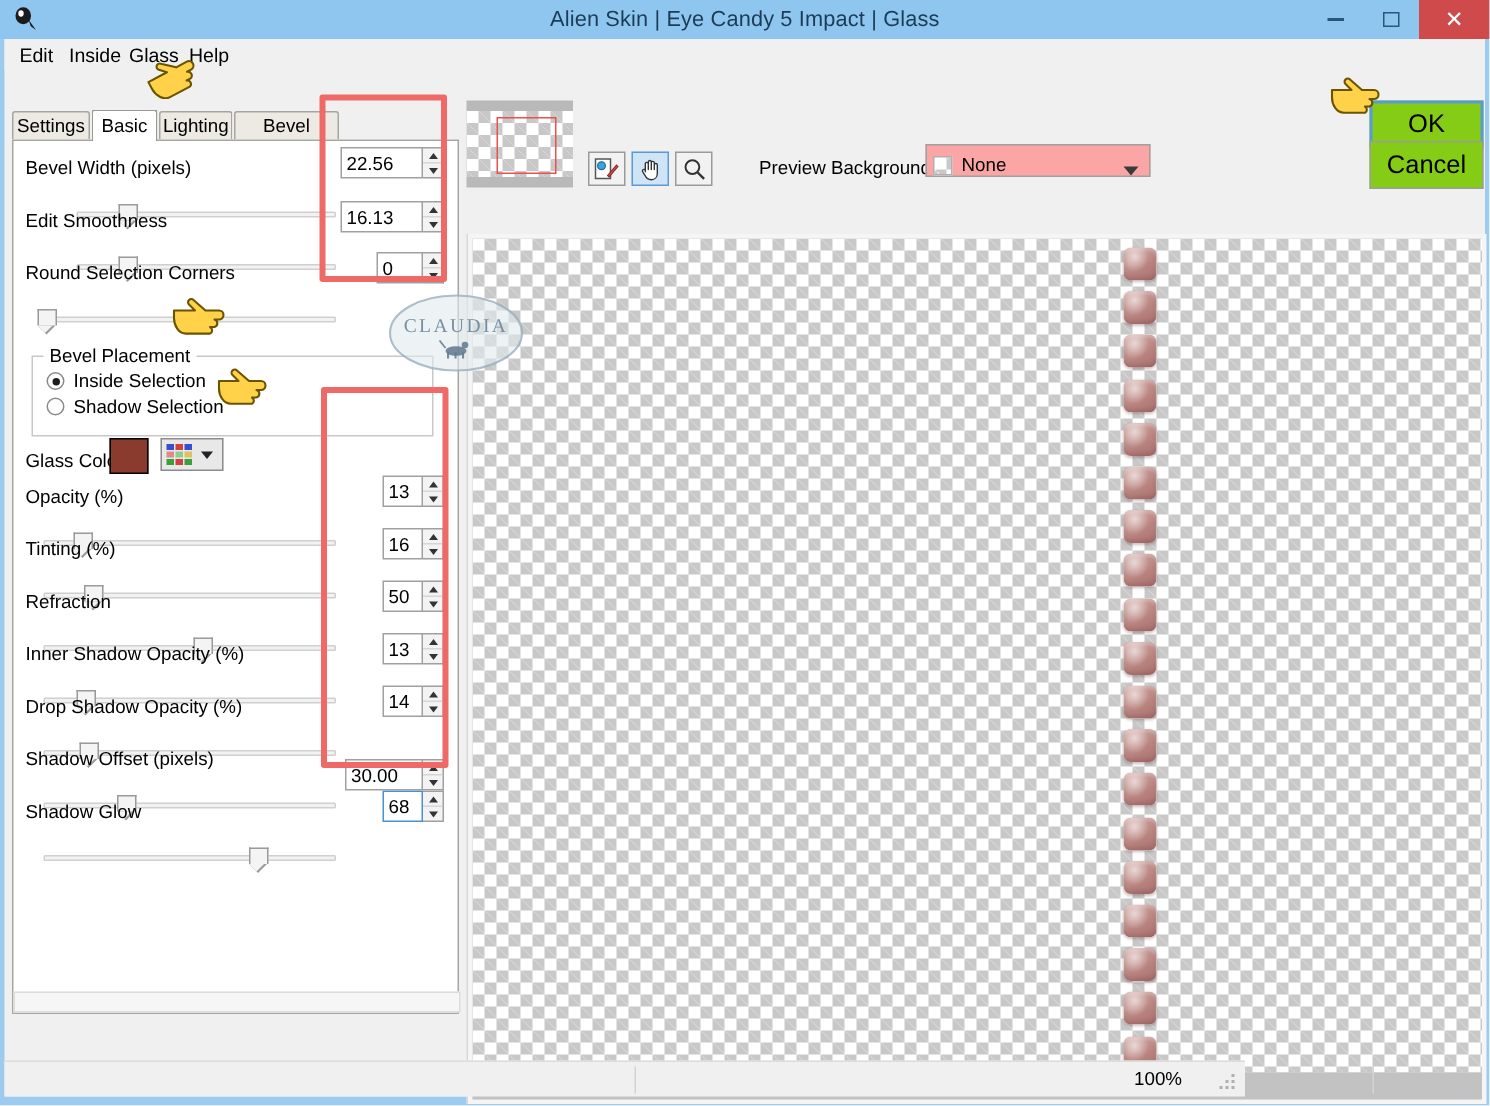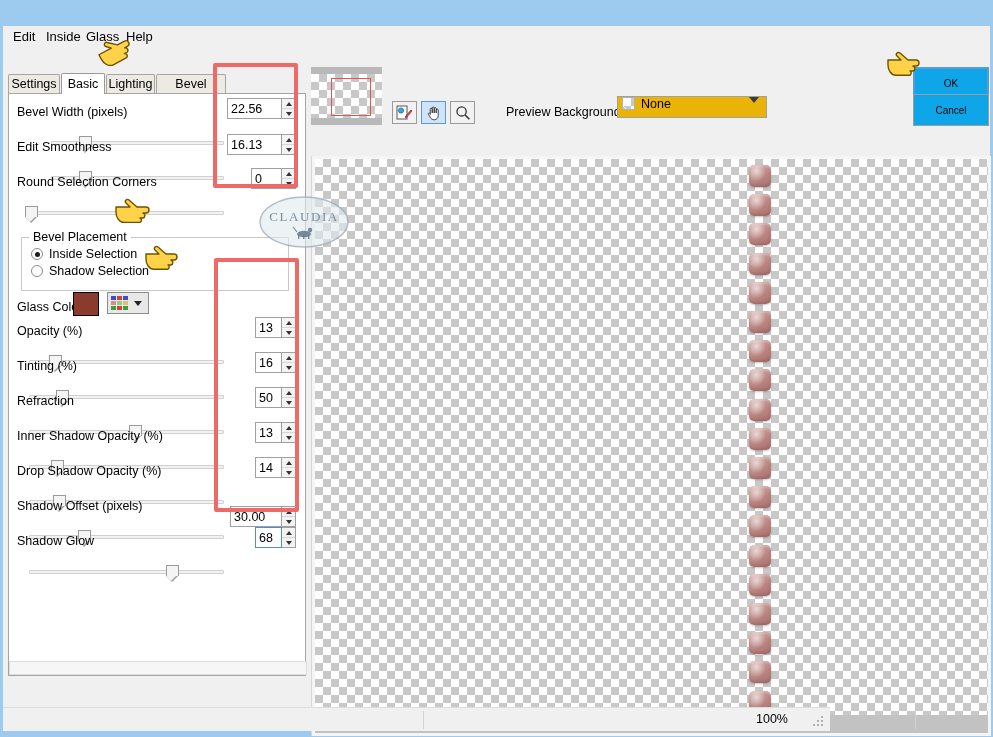--- a/index.html
+++ b/index.html
@@ -116,29 +116,29 @@
   }
   .navthumb .inner{position:absolute;left:0;top:7px;width:71px;height:44px;}
   .navsel{position:absolute;left:20px;top:11px;width:40px;height:38px;border:1.5px solid #e8514e;
           box-sizing:border-box;}
 
   .toolbtn{position:absolute;width:25px;height:23px;border:1px solid #9a9a9a;background:#f2f2f2;
            box-sizing:border-box;display:flex;align-items:center;justify-content:center;}
   .toolbtn.active{background:#cfe4f7;border-color:#5b9bd5;}
 
   .pbg-label{position:absolute;font-size:12.5px;color:#000;}
-  .combo{position:absolute;height:22px;border:1px solid #a0a0a0;background:#eab308;box-sizing:border-box;
-         display:flex;align-items:flex-start;padding-left:4px;}
+  .combo{position:absolute;height:22px;border:1px solid #a0a0a0;background:#fca5a5;box-sizing:border-box;
+         display:flex;align-items:flex-end;padding-left:4px;}
   .combo .mini-check{width:13px;height:13px;margin-right:6px;border:1px solid #b0b0b0;box-sizing:border-box;}
   .combo .ctext{font-size:12.5px;color:#000;}
   .combo .ccaret{position:absolute;right:7px;width:0;height:0;
         border-left:5px solid transparent;border-right:5px solid transparent;border-top:6px solid #3b3b3b;}
 
-  .okbtn,.cancelbtn{position:absolute;width:76px;height:32px;font-size:10px;color:#000;
-        background:#0ea5e9;border:1px solid #9c9c9c;box-sizing:border-box;
+  .okbtn,.cancelbtn{position:absolute;width:76px;height:32px;font-size:17px;color:#000;
+        background:#84cc16;border:1px solid #9c9c9c;box-sizing:border-box;
         display:flex;align-items:center;justify-content:center;}
   .okbtn{border:2px solid #5b9bd5;}
 
   
   .canvaswrap{position:absolute;left:0;top:109px;width:679px;height:580px;background:#f5f5f5;
               border-left:1px solid #d7d7d7;}
   .canvas{position:absolute;left:3px;top:3px;width:673px;height:574px;overflow:hidden;background:#cfcfcf;}
   .canvas .chk{position:absolute;left:0;top:0;width:673px;height:556px;}
   .canvas .botband{position:absolute;left:0;bottom:0;width:673px;height:18px;background:#c2c2c2;}
   .gsq{position:absolute;width:22px;height:22px;border-radius:5px;
@@ -158,20 +158,37 @@
 
   .watermark{position:absolute;z-index:7;pointer-events:none;}
   .leftscroll{position:absolute;left:0;bottom:0;width:298px;height:14px;background:#f6f6f6;
               border:1px solid #dcdcdc;box-sizing:border-box;}
 </style>
 </head>
 <body>
 
 <div id="app">
 
+  <div class="titlebar">
+    <svg class="app-icon" viewBox="0 0 18 18">
+      <ellipse cx="7.5" cy="6.5" rx="5.2" ry="5.6" fill="#1b1b1b"></ellipse>
+      <ellipse cx="6" cy="5" rx="1.8" ry="2.1" fill="#ffffff"></ellipse>
+      <path d="M11 9 L16 16 L12.5 13.5 Z" fill="#1b1b1b"></path>
+    </svg>
+    <div class="title-text">Alien Skin | Eye Candy 5 Impact | Glass</div>
+    <div class="wincontrols">
+      <div class="wbtn">
+          <i class="glyph-min"></i>
+        </div>
+      <div class="wbtn">
+          <i class="glyph-max"></i>
+        </div>
+      <div class="wbtn close">✕</div>
+    </div>
+  </div>
 
   <div class="client">
 
     <div class="menubar">
       <div class="menu-item" style="left:5px">Edit</div>
       <div class="menu-item" style="left:38px">Inside</div>
       <div class="menu-item" style="left:78px">Glass</div>
       <div class="menu-item" style="left:118px">Help</div>
     </div>
 

